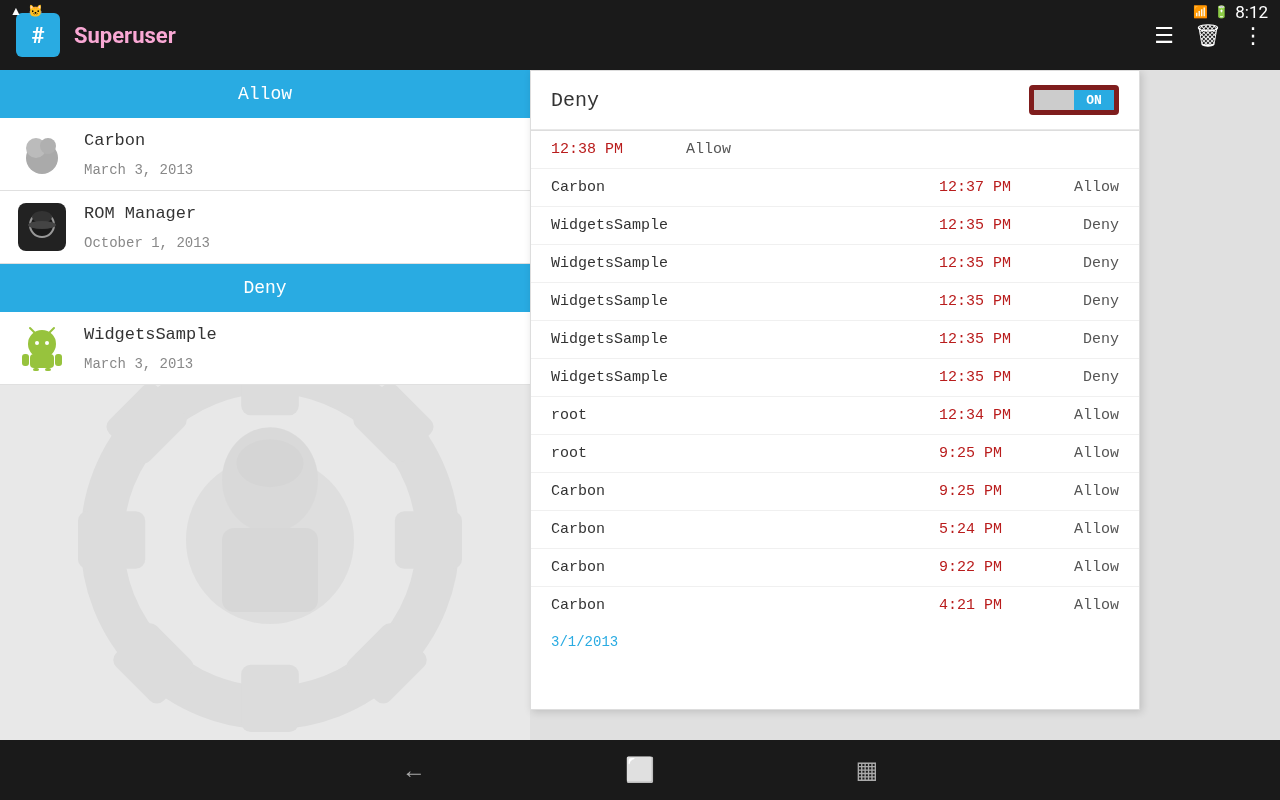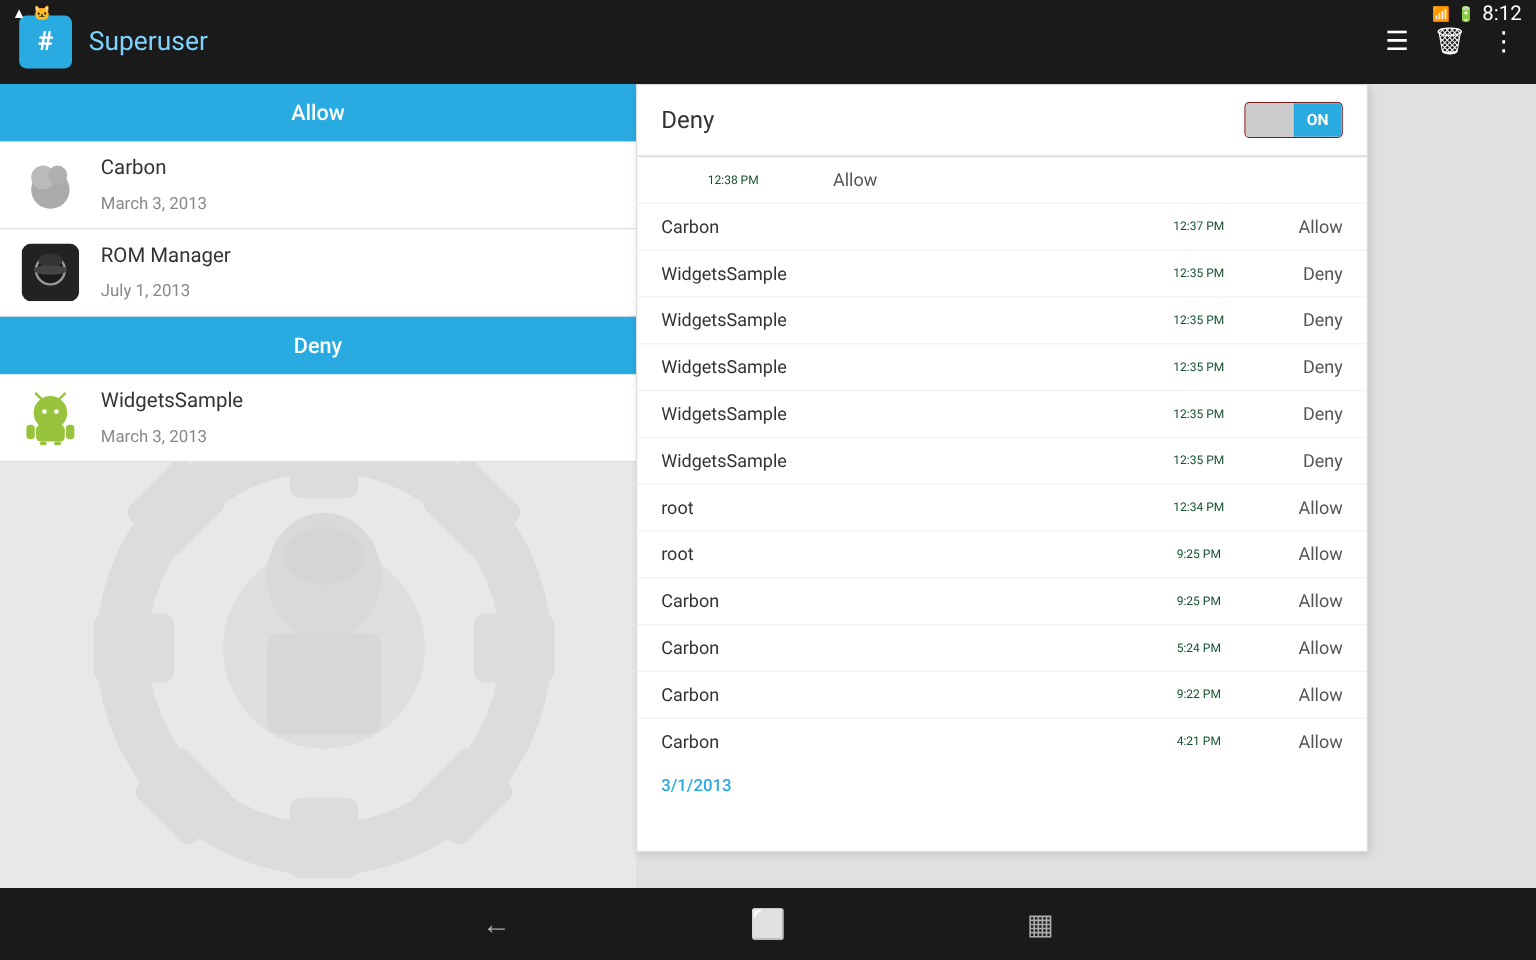--- a/index.html
+++ b/index.html
@@ -33,23 +33,23 @@
       justify-content: center;
       margin-right: 14px;
       flex-shrink: 0;
     }
     #app-icon span {
       color: white;
       font-size: 22px;
       font-weight: bold;
     }
     #app-title {
-      color: #7dd3fc;
+      color: #f9a8d4;
       font-size: 22px;
-      font-weight: 400;
+      font-weight: 700;
       flex: 1;
     }
     #top-bar-actions {
       display: flex;
       align-items: center;
       gap: 20px;
     }
     .top-bar-icon {
       color: white;
       font-size: 22px;
@@ -79,20 +79,21 @@
     }
     .sys-icon { color: white; font-size: 12px; }
 
     
     #main-content {
       width: 100%;
       height: 710px;
       display: flex;
       position: relative;
       background: #e0e0e0;
+      font-family: Liberation Mono, monospace;
     }
 
     
     #left-panel {
       width: 530px;
       height: 100%;
       background: #e8e8e8;
       position: relative;
       overflow: hidden;
     }
@@ -174,21 +175,21 @@
       font-size: 20px;
       color: #333;
       flex: 1;
     }
     #logs-toggle {
       display: flex;
       align-items: flex-end;
       height: 30px;
       border-radius: 4px;
       overflow: hidden;
-      border: 1px solid #7f1d1d;
+      border: 5px solid #7f1d1d;
     }
     #toggle-off {
       width: 40px;
       height: 100%;
       background: #ccc;
       display: flex;
       align-items: center;
       justify-content: center;
     }
     #toggle-on {
@@ -225,23 +226,23 @@
       border-top: 1px solid #f0f0f0;
     }
     .log-row:first-of-type { border-top: 1px solid #ddd; }
     .log-app {
       flex: 1;
       font-size: 15px;
       color: #333;
     }
     .log-time {
       width: 120px;
-      font-size: 10px;
-      color: #14532d;
-      text-align: center;
+      font-size: 15px;
+      color: #b91c1c;
+      text-align: left;
     }
     .log-action {
       width: 60px;
       font-size: 15px;
       color: #555;
       text-align: right;
     }
 
     
     #bottom-bar {
@@ -342,21 +343,21 @@
           <svg width="48" height="48" viewBox="0 0 48 48">
             <rect width="48" height="48" rx="8" fill="#222"></rect>
             <circle cx="24" cy="22" r="12" fill="#1a1a1a" stroke="#999" stroke-width="2"></circle>
             <ellipse cx="24" cy="14" rx="10" ry="6" fill="#333"></ellipse>
 
             <ellipse cx="24" cy="22" rx="14" ry="4" fill="#444"></ellipse>
           </svg>
         </div>
         <div class="app-info">
           <div class="app-name">ROM Manager</div>
-          <div class="app-date">July 1, 2013</div>
+          <div class="app-date">October 1, 2013</div>
         </div>
       </div>
     </div>
 
     <div id="deny-section">
       <div class="section-header">
         <span>Deny</span>
       </div>
 
       <div class="app-item">

